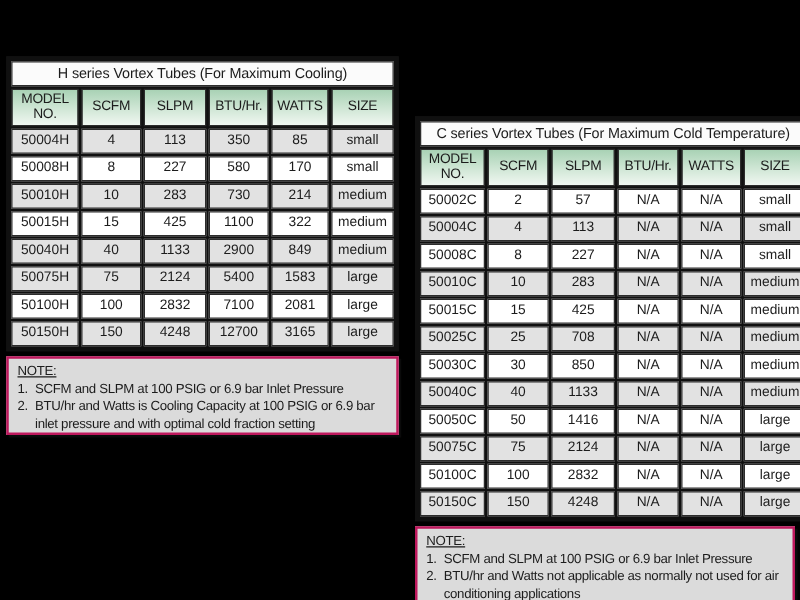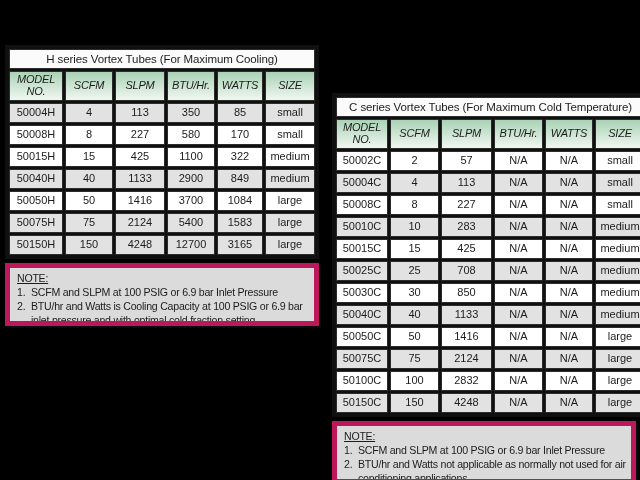--- a/index.html
+++ b/index.html
@@ -29,27 +29,26 @@
     overflow:hidden;white-space:nowrap;
   }
   .title-cell{
     background:#fbfbfb;font-size:11.5px;height:18px;
     letter-spacing:-0.1px;
   }
   .head-row th{
     background:linear-gradient(180deg,#a9d2b5 0%,#cde5d3 50%,#f0f7f1 100%);
     height:28px;font-size:11px;white-space:normal;
     letter-spacing:-0.2px;
-    font-style:italic;
   }
   tbody tr.alt td{background:#e2e2e2;}
 
   .note{
     margin-top:4px;background:#dbdbdb;
-    border:5px solid #be185d;
+    border:2px solid #be185d;
     box-shadow:2px 2px 0 #0a0a0a;
     padding:3px 5px 4px 7px;
     font-size:10.6px;line-height:14px;letter-spacing:-0.25px;
     box-sizing:border-box;height:63px;overflow:hidden;
   }
   .note-heading{text-decoration:underline;margin-bottom:0;}
   .note-item{display:flex;}
   .note-num{flex:0 0 14px;}
   .note-text{flex:1;}
 </style>
@@ -91,50 +90,58 @@
             <td>small</td>
           </tr>
           <tr>
             <td>50008H</td>
             <td>8</td>
             <td>227</td>
             <td>580</td>
             <td>170</td>
             <td>small</td>
           </tr>
+          <tr class="alt">
+            <td>50010H</td>
+            <td>10</td>
+            <td>283</td>
+            <td>730</td>
+            <td>214</td>
+            <td>medium</td>
+          </tr>
           <tr>
             <td>50015H</td>
             <td>15</td>
             <td>425</td>
             <td>1100</td>
             <td>322</td>
             <td>medium</td>
           </tr>
           <tr class="alt">
             <td>50040H</td>
             <td>40</td>
             <td>1133</td>
             <td>2900</td>
             <td>849</td>
             <td>medium</td>
           </tr>
-          <tr>
-            <td>50050H</td>
-            <td>50</td>
-            <td>1416</td>
-            <td>3700</td>
-            <td>1084</td>
-            <td>large</td>
-          </tr>
           <tr class="alt">
             <td>50075H</td>
             <td>75</td>
             <td>2124</td>
             <td>5400</td>
             <td>1583</td>
+            <td>large</td>
+          </tr>
+          <tr>
+            <td>50100H</td>
+            <td>100</td>
+            <td>2832</td>
+            <td>7100</td>
+            <td>2081</td>
             <td>large</td>
           </tr>
           <tr class="alt">
             <td>50150H</td>
             <td>150</td>
             <td>4248</td>
             <td>12700</td>
             <td>3165</td>
             <td>large</td>
           </tr>

